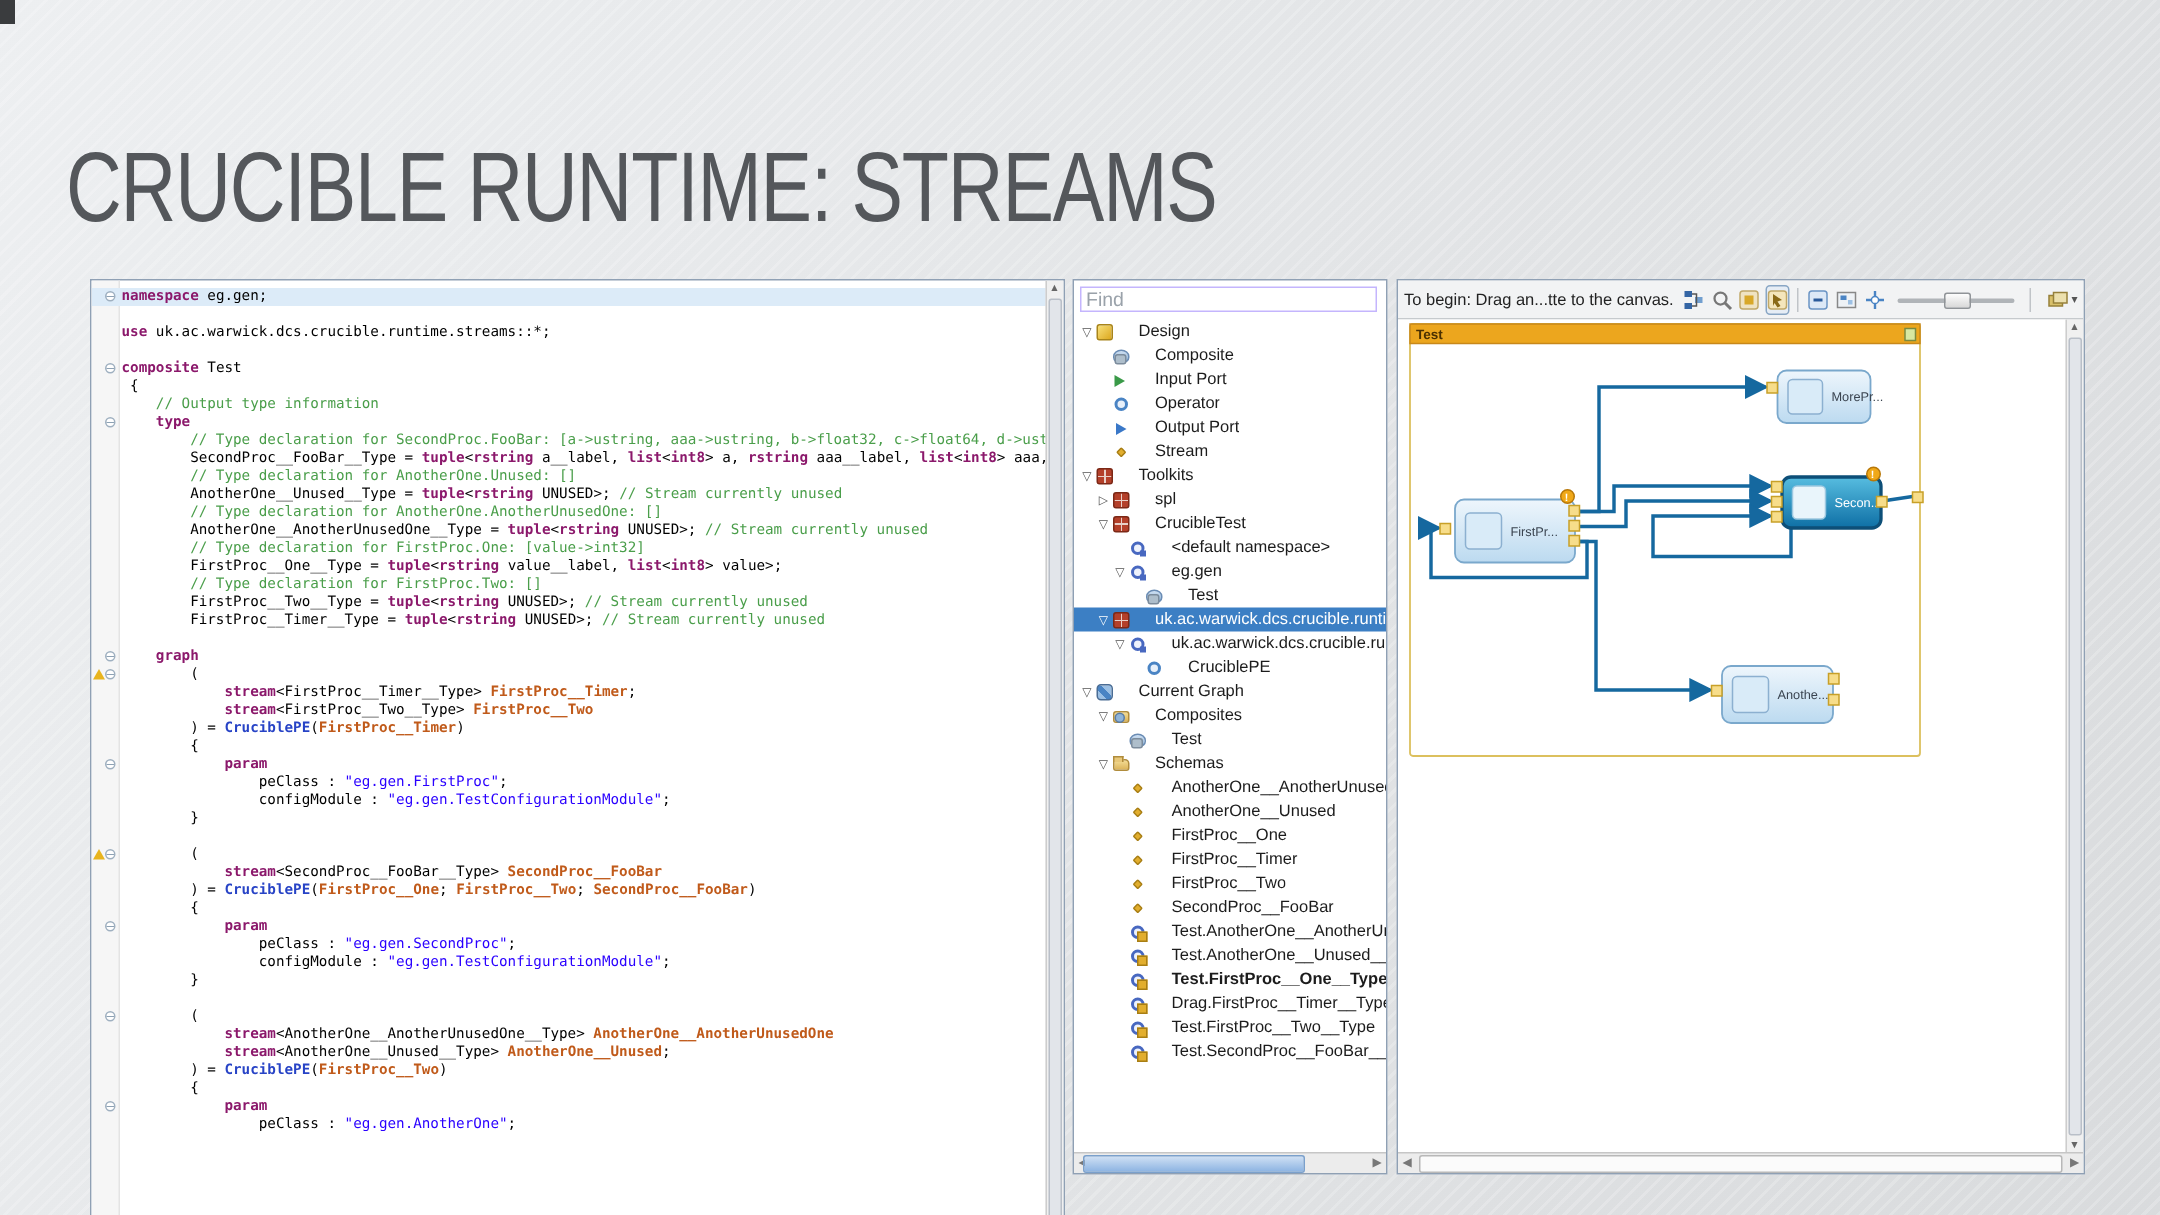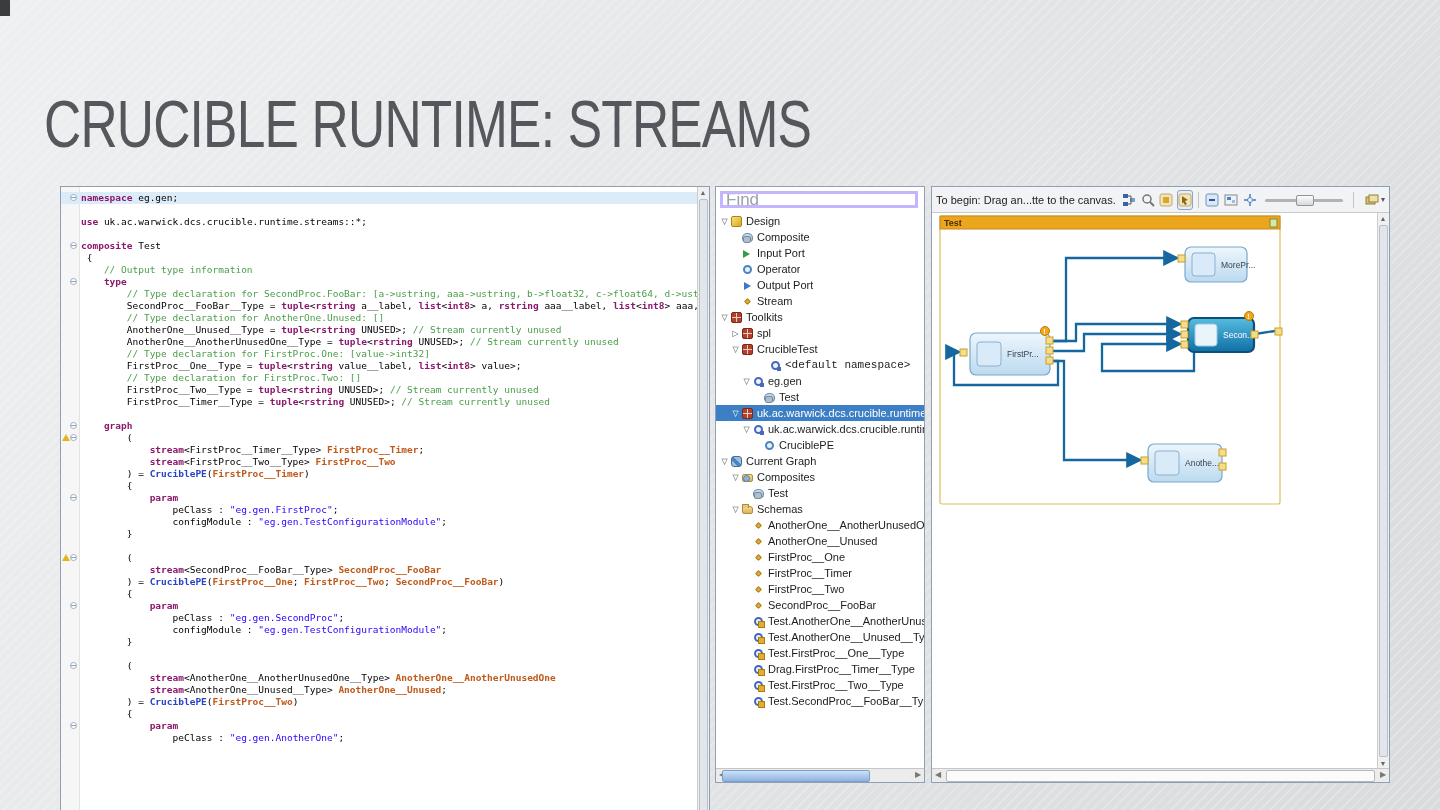--- a/index.html
+++ b/index.html
@@ -37,29 +37,29 @@
   
   .hscroll{position:absolute;left:0;right:0;bottom:0;height:13px;background:#ececec;border-top:1px solid #c6c6c6;}
   .hthumb{position:absolute;top:1px;height:10px;background:linear-gradient(#cfe0f4,#8db4e2);
           border:1px solid #7aa0cc;border-radius:2px;}
   .hthumb.light{background:#fbfbfb;border-color:#b8b8b8;}
   .harrow{position:absolute;top:0;width:12px;height:12px;color:#777;font-size:8px;line-height:12px;text-align:center;}
   .vscroll{position:absolute;top:0;bottom:13px;right:0;width:11px;background:#f0f0f0;border-left:1px solid #cdcdcd;}
   .vthumb{position:absolute;left:1px;right:1px;background:#e2e5ea;border:1px solid #b9bfc8;border-radius:2px;}
   .varrow{position:absolute;left:0;width:10px;height:11px;color:#666;font-size:7px;line-height:11px;text-align:center;}
   
-  .find-box{position:absolute;left:4px;top:4px;right:6px;height:17px;border:3px solid #c4b5fd;
-            font-family:"Liberation Sans",sans-serif;font-size:17px;color:#333;padding:0 3px;box-sizing:border-box;}
+  .find-box{position:absolute;left:4px;top:4px;right:6px;height:17px;border:1px solid #c4b5fd;
+            font-family:"Liberation Sans",sans-serif;font-size:13px;color:#333;padding:0 3px;box-sizing:border-box;}
   .find-box::placeholder{color:#9aa2aa;}
   #tree{position:absolute;left:0;top:26px;right:0;bottom:13px;overflow:hidden;}
   .trow{height:16px;display:flex;align-items:center;white-space:nowrap;font-size:11px;color:#1c1c1c;}
   .trow.sel{background:#3c7fc4;color:#fff;}
   .arr{display:inline-block;width:11px;font-size:8px;color:#555;text-align:center;flex:0 0 11px;}
   .trow.sel .arr{color:#fff;}
-  .tlabel{margin-left:3px;overflow:hidden;}
+  .tlabel{margin-left:16px;overflow:hidden;}
   .ti{display:inline-block;width:13px;height:13px;flex:0 0 13px;position:relative;}
   .ti::before{content:"";position:absolute;inset:1px;border-radius:2px;}
   .ti-design::before{background:linear-gradient(135deg,#f8e07a,#dca81e);border:1px solid #a8841a;}
   .ti-composite::before{background:linear-gradient(#cfe0f2,#8fb4d8);border:1px solid #6a8cb4;border-radius:50% 50% 40% 40%;inset:2px 1px;}
   .ti-composite::after{content:"";position:absolute;left:2px;top:5px;width:6px;height:5px;background:#aebecb;border:1px solid #7c8c9c;border-radius:2px;}
   .ti-inport::before{background:none;border:none;}
   .ti-inport::after{content:"";position:absolute;left:2px;top:3px;width:0;height:0;border-top:4px solid transparent;border-bottom:4px solid transparent;border-left:7px solid #3a9a48;}
   .ti-outport::after{content:"";position:absolute;left:3px;top:3px;width:0;height:0;border-top:4px solid transparent;border-bottom:4px solid transparent;border-left:7px solid #3a78c8;}
   .ti-outport::before{background:none;border:none;}
   .ti-operator::before{border:2px solid #4a84c4;border-radius:50%;inset:2px;background:#e8f0fa;}
@@ -105,20 +105,21 @@
       <div class="cl"><span class="toks"><span class="tk-k">use</span><span class="tk-p"> uk.ac.warwick.dcs.crucible.runtime.streams::*;</span></span></div>
       <div class="cl"><span class="toks"></span></div>
       <div class="cl"><span class="gf"></span><span class="toks"><span class="tk-k">composite</span><span class="tk-p"> Test</span></span></div>
       <div class="cl"><span class="toks"><span class="tk-p"> {</span></span></div>
       <div class="cl"><span class="toks"><span class="tk-c">    // Output type information</span></span></div>
       <div class="cl"><span class="gf"></span><span class="toks"><span class="tk-k">    type</span></span></div>
       <div class="cl"><span class="toks"><span class="tk-c">        // Type declaration for SecondProc.FooBar: [a-&gt;ustring, aaa-&gt;ustring, b-&gt;float32, c-&gt;float64, d-&gt;ustring</span></span></div>
       <div class="cl"><span class="toks"><span class="tk-p">        SecondProc__FooBar__Type = </span><span class="tk-k">tuple</span><span class="tk-p">&lt;</span><span class="tk-k">rstring</span><span class="tk-p"> a__label, </span><span class="tk-k">list</span><span class="tk-p">&lt;</span><span class="tk-k">int8</span><span class="tk-p">&gt; a, </span><span class="tk-k">rstring</span><span class="tk-p"> aaa__label, </span><span class="tk-k">list</span><span class="tk-p">&lt;</span><span class="tk-k">int8</span><span class="tk-p">&gt; aaa, </span></span></div>
       <div class="cl"><span class="toks"><span class="tk-c">        // Type declaration for AnotherOne.Unused: []</span></span></div>
       <div class="cl"><span class="toks"><span class="tk-p">        AnotherOne__Unused__Type = </span><span class="tk-k">tuple</span><span class="tk-p">&lt;</span><span class="tk-k">rstring</span><span class="tk-p"> UNUSED&gt;; </span><span class="tk-c">// Stream currently unused</span></span></div>
+      <div class="cl"><span class="toks"><span class="tk-c">        // Type declaration for AnotherOne.AnotherUnusedOne: []</span></span></div>
       <div class="cl"><span class="toks"><span class="tk-p">        AnotherOne__AnotherUnusedOne__Type = </span><span class="tk-k">tuple</span><span class="tk-p">&lt;</span><span class="tk-k">rstring</span><span class="tk-p"> UNUSED&gt;; </span><span class="tk-c">// Stream currently unused</span></span></div>
       <div class="cl"><span class="toks"><span class="tk-c">        // Type declaration for FirstProc.One: [value-&gt;int32]</span></span></div>
       <div class="cl"><span class="toks"><span class="tk-p">        FirstProc__One__Type = </span><span class="tk-k">tuple</span><span class="tk-p">&lt;</span><span class="tk-k">rstring</span><span class="tk-p"> value__label, </span><span class="tk-k">list</span><span class="tk-p">&lt;</span><span class="tk-k">int8</span><span class="tk-p">&gt; value&gt;;</span></span></div>
       <div class="cl"><span class="toks"><span class="tk-c">        // Type declaration for FirstProc.Two: []</span></span></div>
       <div class="cl"><span class="toks"><span class="tk-p">        FirstProc__Two__Type = </span><span class="tk-k">tuple</span><span class="tk-p">&lt;</span><span class="tk-k">rstring</span><span class="tk-p"> UNUSED&gt;; </span><span class="tk-c">// Stream currently unused</span></span></div>
       <div class="cl"><span class="toks"><span class="tk-p">        FirstProc__Timer__Type = </span><span class="tk-k">tuple</span><span class="tk-p">&lt;</span><span class="tk-k">rstring</span><span class="tk-p"> UNUSED&gt;; </span><span class="tk-c">// Stream currently unused</span></span></div>
       <div class="cl"><span class="toks"></span></div>
       <div class="cl"><span class="gf"></span><span class="toks"><span class="tk-k">    graph</span></span></div>
       <div class="cl"><span class="gw"></span><span class="gf"></span><span class="toks"><span class="tk-p">        (</span></span></div>
       <div class="cl"><span class="toks"><span class="tk-k">            stream</span><span class="tk-p">&lt;FirstProc__Timer__Type&gt; </span><span class="tk-o">FirstProc__Timer</span><span class="tk-p">;</span></span></div>
@@ -200,21 +201,21 @@
       <div class="trow" style="padding-left: 14px;">
         <span class="arr">▷</span>
         <span class="ti ti-toolkit"></span>
         <span class="tlabel">spl</span>
       </div>
       <div class="trow" style="padding-left: 14px;">
         <span class="arr">▽</span>
         <span class="ti ti-toolkit"></span>
         <span class="tlabel">CrucibleTest</span>
       </div>
-      <div class="trow" style="padding-left: 42px; font-family: Liberation Mono, monospace;">
+      <div class="trow" style="padding-left: 25px;">
         <span class="arr"></span>
         <span class="ti ti-namespace"></span>
         <span class="tlabel">&lt;default namespace&gt;</span>
       </div>
       <div class="trow" style="padding-left: 25px;">
         <span class="arr">▽</span>
         <span class="ti ti-namespace"></span>
         <span class="tlabel">eg.gen</span>
       </div>
       <div class="trow" style="padding-left: 36px;">
@@ -290,21 +291,21 @@
       <div class="trow" style="padding-left: 25px;">
         <span class="arr"></span>
         <span class="ti ti-type"></span>
         <span class="tlabel">Test.AnotherOne__AnotherUnused</span>
       </div>
       <div class="trow" style="padding-left: 25px;">
         <span class="arr"></span>
         <span class="ti ti-type"></span>
         <span class="tlabel">Test.AnotherOne__Unused__Type</span>
       </div>
-      <div class="trow" style="padding-left: 25px;">
+      <div class="trow" style="padding-left: 25px; font-weight: bold;">
         <span class="arr"></span>
         <span class="ti ti-type"></span>
         <span class="tlabel">Test.FirstProc__One__Type</span>
       </div>
       <div class="trow" style="padding-left: 25px;">
         <span class="arr"></span>
         <span class="ti ti-type"></span>
         <span class="tlabel">Drag.FirstProc__Timer__Type</span>
       </div>
       <div class="trow" style="padding-left: 25px;">

